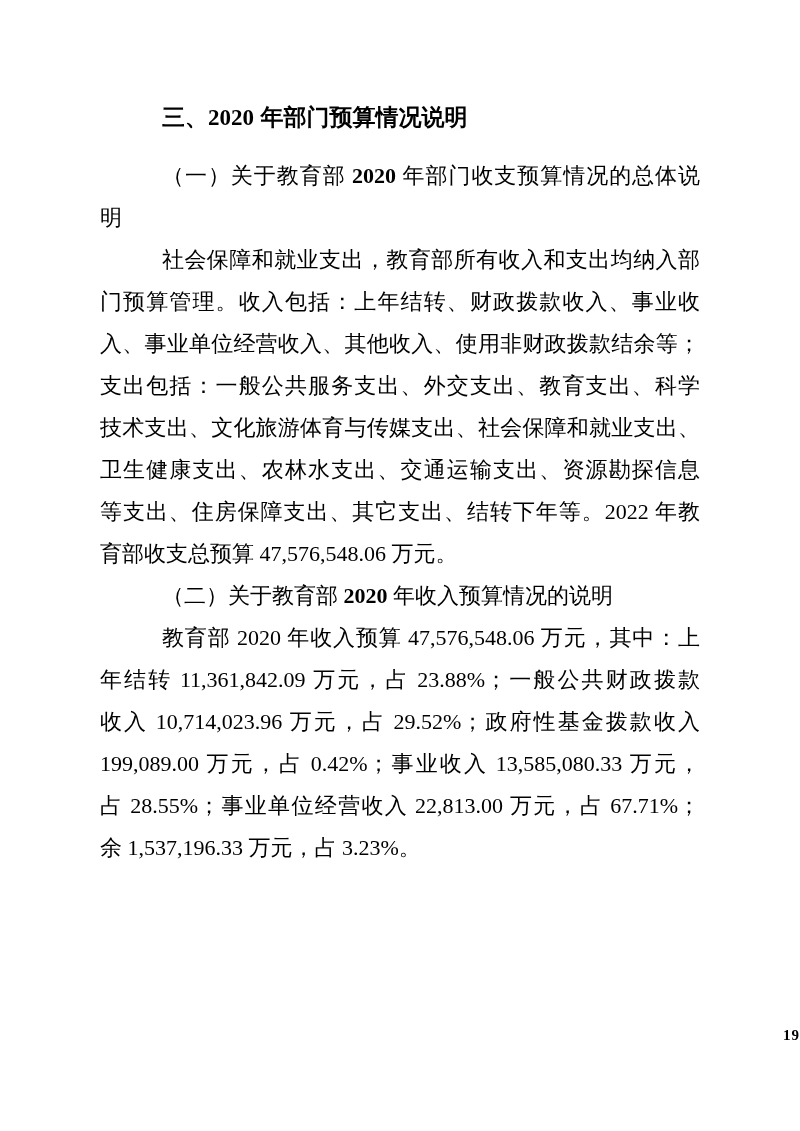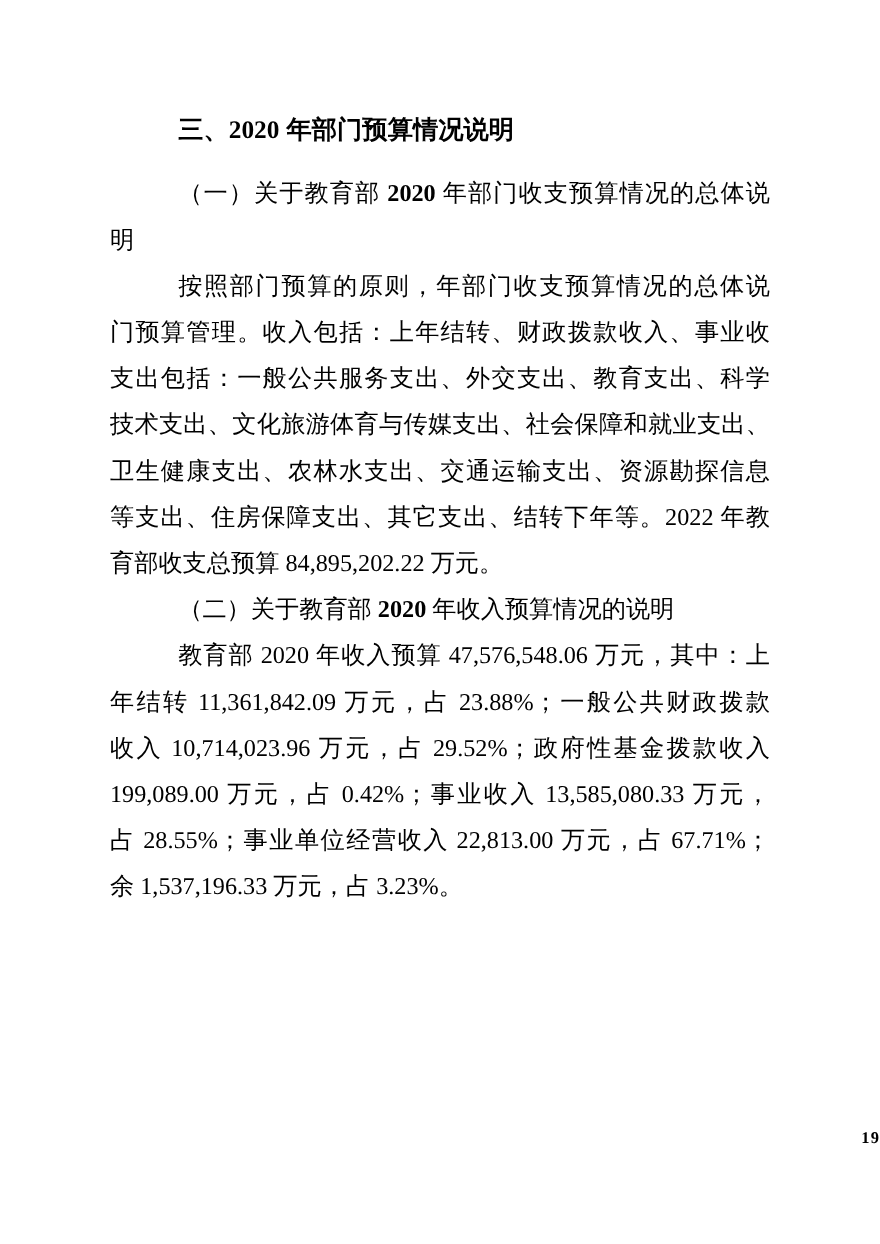--- a/index.html
+++ b/index.html
@@ -68,27 +68,28 @@
 
     <h1 class="h1">
       <span>三、</span><span class="num">2020</span><span> 年部门预算情况说明</span>
     </h1>
 
     <div class="line indent fill sub">
       <span>（一）关于教育部 </span><span class="num">2020</span><span> 年部门收支预算情况的总体说</span>
     </div>
     <div class="line sub">明</div>
 
-    <div class="line indent fill">按照部门预算的原则，年部门收支预算情况的总体说</div>
+    <div class="line indent fill">社会保障和就业支出，教育部所有收入和支出均纳入部</div>
     <div class="line fill">门预算管理。收入包括：上年结转、财政拨款收入、事业收</div>
+    <div class="line fill">入、事业单位经营收入、其他收入、使用非财政拨款结余等；</div>
     <div class="line fill">支出包括：一般公共服务支出、外交支出、教育支出、科学</div>
     <div class="line fill">技术支出、文化旅游体育与传媒支出、社会保障和就业支出、</div>
     <div class="line fill">卫生健康支出、农林水支出、交通运输支出、资源勘探信息</div>
     <div class="line fill">等支出、住房保障支出、其它支出、结转下年等。2022 年教</div>
-    <div class="line">育部收支总预算 84,895,202.22 万元。</div>
+    <div class="line">育部收支总预算 47,576,548.06 万元。</div>
 
     <div class="line indent sub">
       <span>（二）关于教育部 </span><span class="num">2020</span><span> 年收入预算情况的说明</span>
     </div>
 
     <div class="line indent fill">教育部 2020 年收入预算 47,576,548.06 万元，其中：上</div>
     <div class="line fill">年结转 11,361,842.09 万元，占 23.88%；一般公共财政拨款</div>
     <div class="line fill">收入 10,714,023.96 万元，占 29.52%；政府性基金拨款收入</div>
     <div class="line fill">199,089.00 万元，占 0.42%；事业收入 13,585,080.33 万元，</div>
     <div class="line fill">占 28.55%；事业单位经营收入 22,813.00 万元，占 67.71%；</div>

